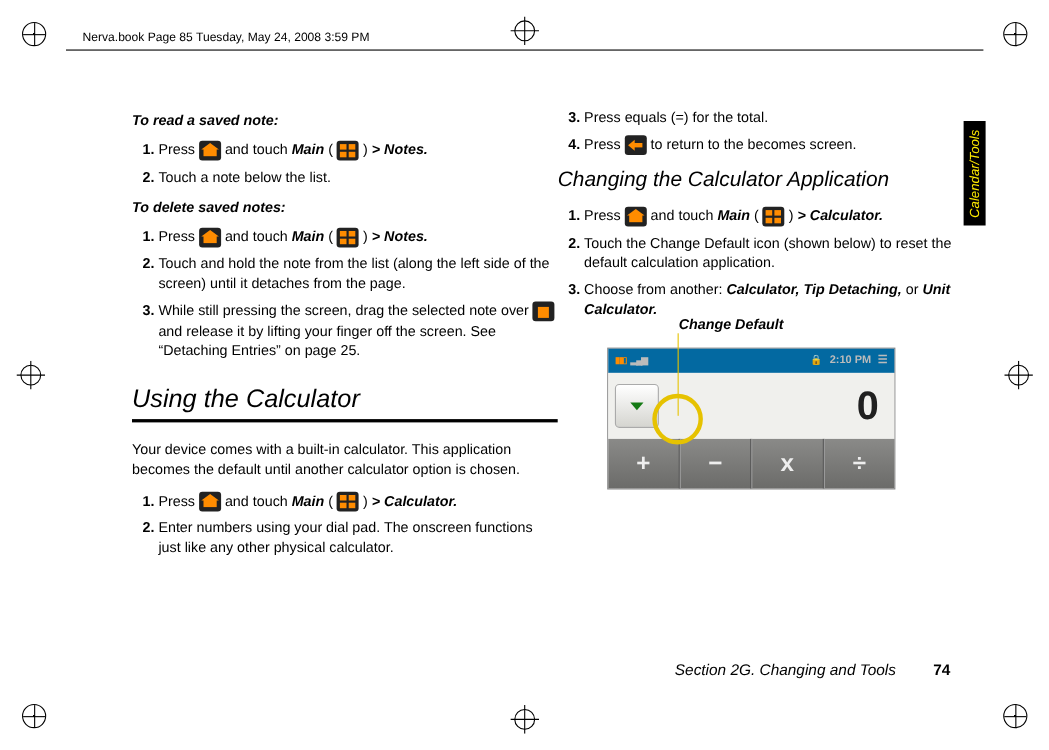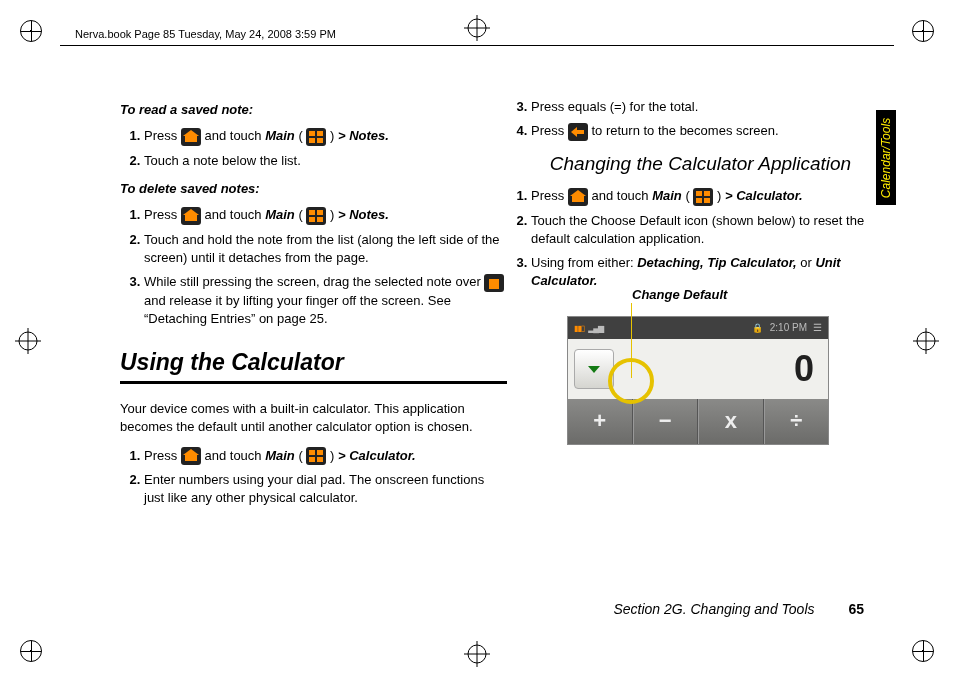--- a/index.html
+++ b/index.html
@@ -84,52 +84,52 @@
   .icon-box.back::before{
     content:""; position:absolute; left:3px; top:4px;
     border-top:5px solid transparent; border-bottom:5px solid transparent;
     border-right:6px solid #ff8c00;
   }
   .icon-box.back::after{
     content:""; position:absolute; left:8px; top:7px; width:8px; height:4px;
     background:#ff8c00;
   }
   h2.section {
-    font-style: italic; font-weight: bold;
+    font-style: italic; font-weight: normal;
     font-size: 23px; margin: 18px 0 0 0;
   }
   .section-rule {
     height: 3px; background: #000; margin: 3px 0 12px 0;
   }
   h3.subsection {
     font-style: italic; font-weight: normal;
-    font-size: 19px; margin: 6px 0 10px 0; text-align: center;
-  }
-  .device-wrap { position:absolute; left:60px; top:218px; }
+    font-size: 19px; margin: 6px 0 10px 0;
+  }
+  .device-wrap { position:absolute; left:45px; top:218px; }
   .callout-label{
     position:absolute; left:65px; top:-30px;
     font-style: italic; font-weight:bold; font-size:13px;
   }
   .callout-line{
     position:absolute; left:64px; top:-13px; width:1px; height:75px;
     background:#e6c200;
   }
   .callout-circle{
     position:absolute; left:41px; top:42px; width:46px; height:46px;
     border:4px solid #e6c200; border-radius:50%;
     box-sizing:border-box; z-index:3;
   }
   .device {
     width:260px; border:1px solid #888;
     font-family: Arial, sans-serif;
   }
   .d-status{
-    height:22px; background:#404040; color:#bbb;
+    height:22px; background:#0369a1; color:#bbb;
     display:flex; align-items:center; justify-content:space-between;
-    padding:0 6px; font-size:10px;
+    padding:0 6px; font-size:10px;font-weight:bold;
   }
   .d-status-left { display:flex; gap:4px; align-items:center; }
   .d-status-right { display:flex; gap:6px; align-items:center; }
   .bars::before{content:"▮▮▯"; font-size:8px; letter-spacing:-1px; color:#ff8c00;}
   .sig::before{content:"▂▄▆"; font-size:8px; letter-spacing:-1px;}
   .lock::before{content:"🔒"; font-size:9px;}
   .d-display{
     height:60px; background:#f0f0ed; display:flex; align-items:center;
   }
   .d-dropdown{
@@ -293,24 +293,24 @@
         <span>Press </span>
         <span class="icon-box home"></span>
         <span> and touch </span>
         <span class="bi">Main</span>
         <span> ( </span>
         <span class="icon-box main"></span>
         <span> ) </span>
         <span class="bi">&gt; </span>
         <span class="bi">Calculator.</span>
       </li>
-      <li>Touch the Choose Default icon (shown below) to reset the default calculation application.</li>
-      <li>
-        <span>Using from either: </span>
-        <span class="bi">Detaching, Tip Calculator,</span>
+      <li>Touch the Change Default icon (shown below) to reset the default calculation application.</li>
+      <li>
+        <span>Choose from another: </span>
+        <span class="bi">Calculator, Tip Detaching,</span>
         <span> or </span>
         <span class="bi">Unit Calculator.</span>
       </li>
     </ol>
 
     <div class="device-wrap">
       <div class="callout-label">Change Default</div>
       <div class="callout-line"></div>
       <div class="callout-circle"></div>
       <div class="device">
@@ -335,14 +335,14 @@
           <div class="d-op">x</div>
           <div class="d-op">÷</div>
         </div>
       </div>
     </div>
   </div>
 </div>
 
 <div class="footer">
   <span>Section 2G. Changing and Tools</span>
-  <span class="pnum">65</span>
+  <span class="pnum">74</span>
 </div>
 
 </body></html>

